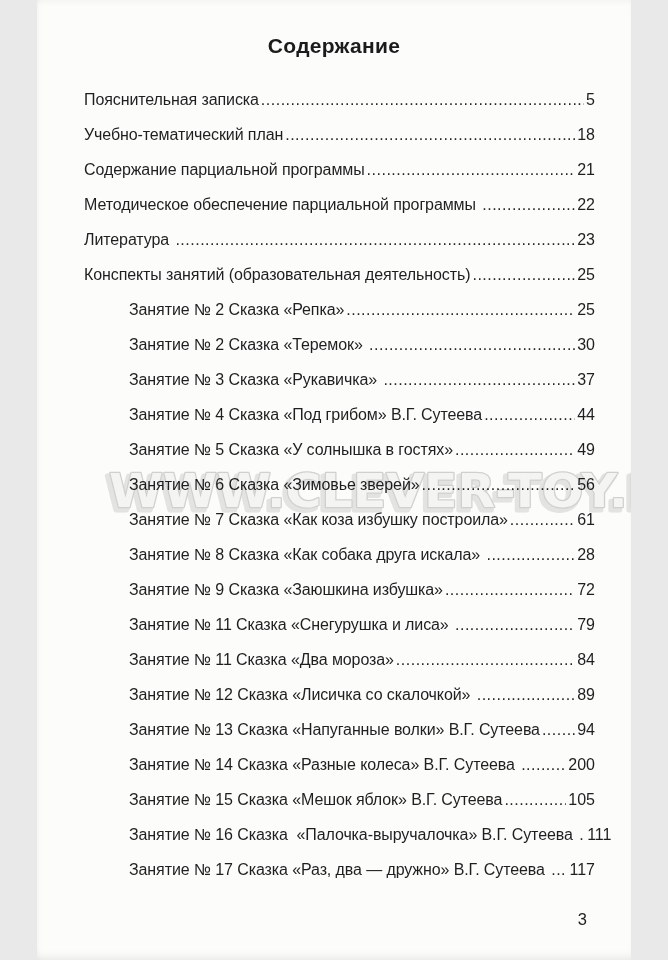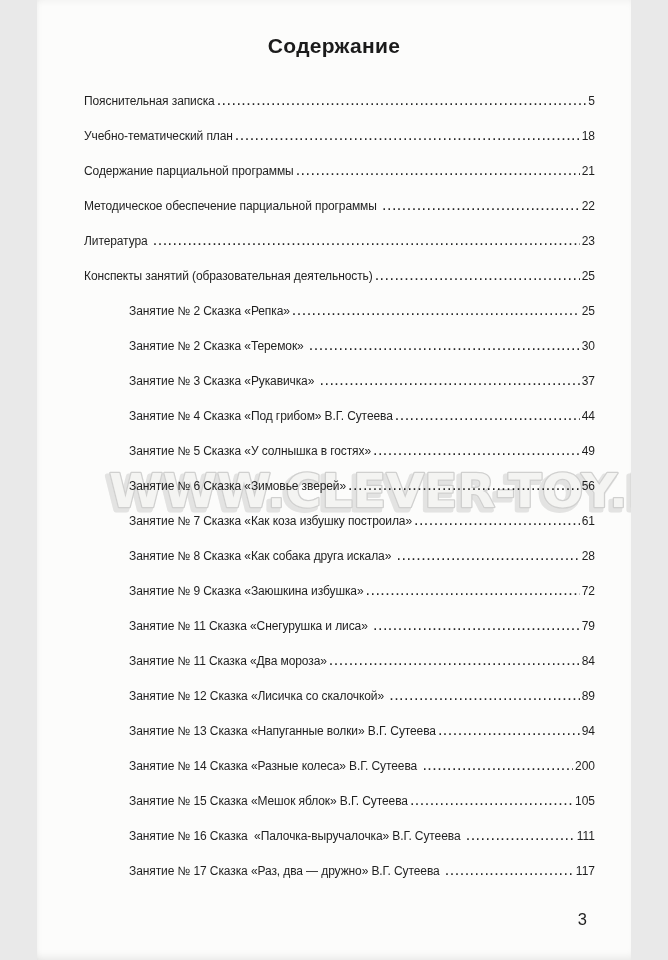--- a/index.html
+++ b/index.html
@@ -39,21 +39,21 @@
     left: 47px;
     right: 36px;
     z-index: 1;
   }
   .toc-row {
     display: flex;
     align-items: baseline;
     height: 18px;
     line-height: 18px;
     margin-bottom: 17px;
-    font-size: 12px;
+    font-size: 16px;
   }
   .toc-row.level-1 { padding-left: 45px; }
   .toc-row.group-start { margin-top: 1px; }
   .toc-label {
     flex: 0 0 auto;
     white-space: pre;
     letter-spacing: -0.1px;
   }
   .dots {
     flex: 1 1 auto;

